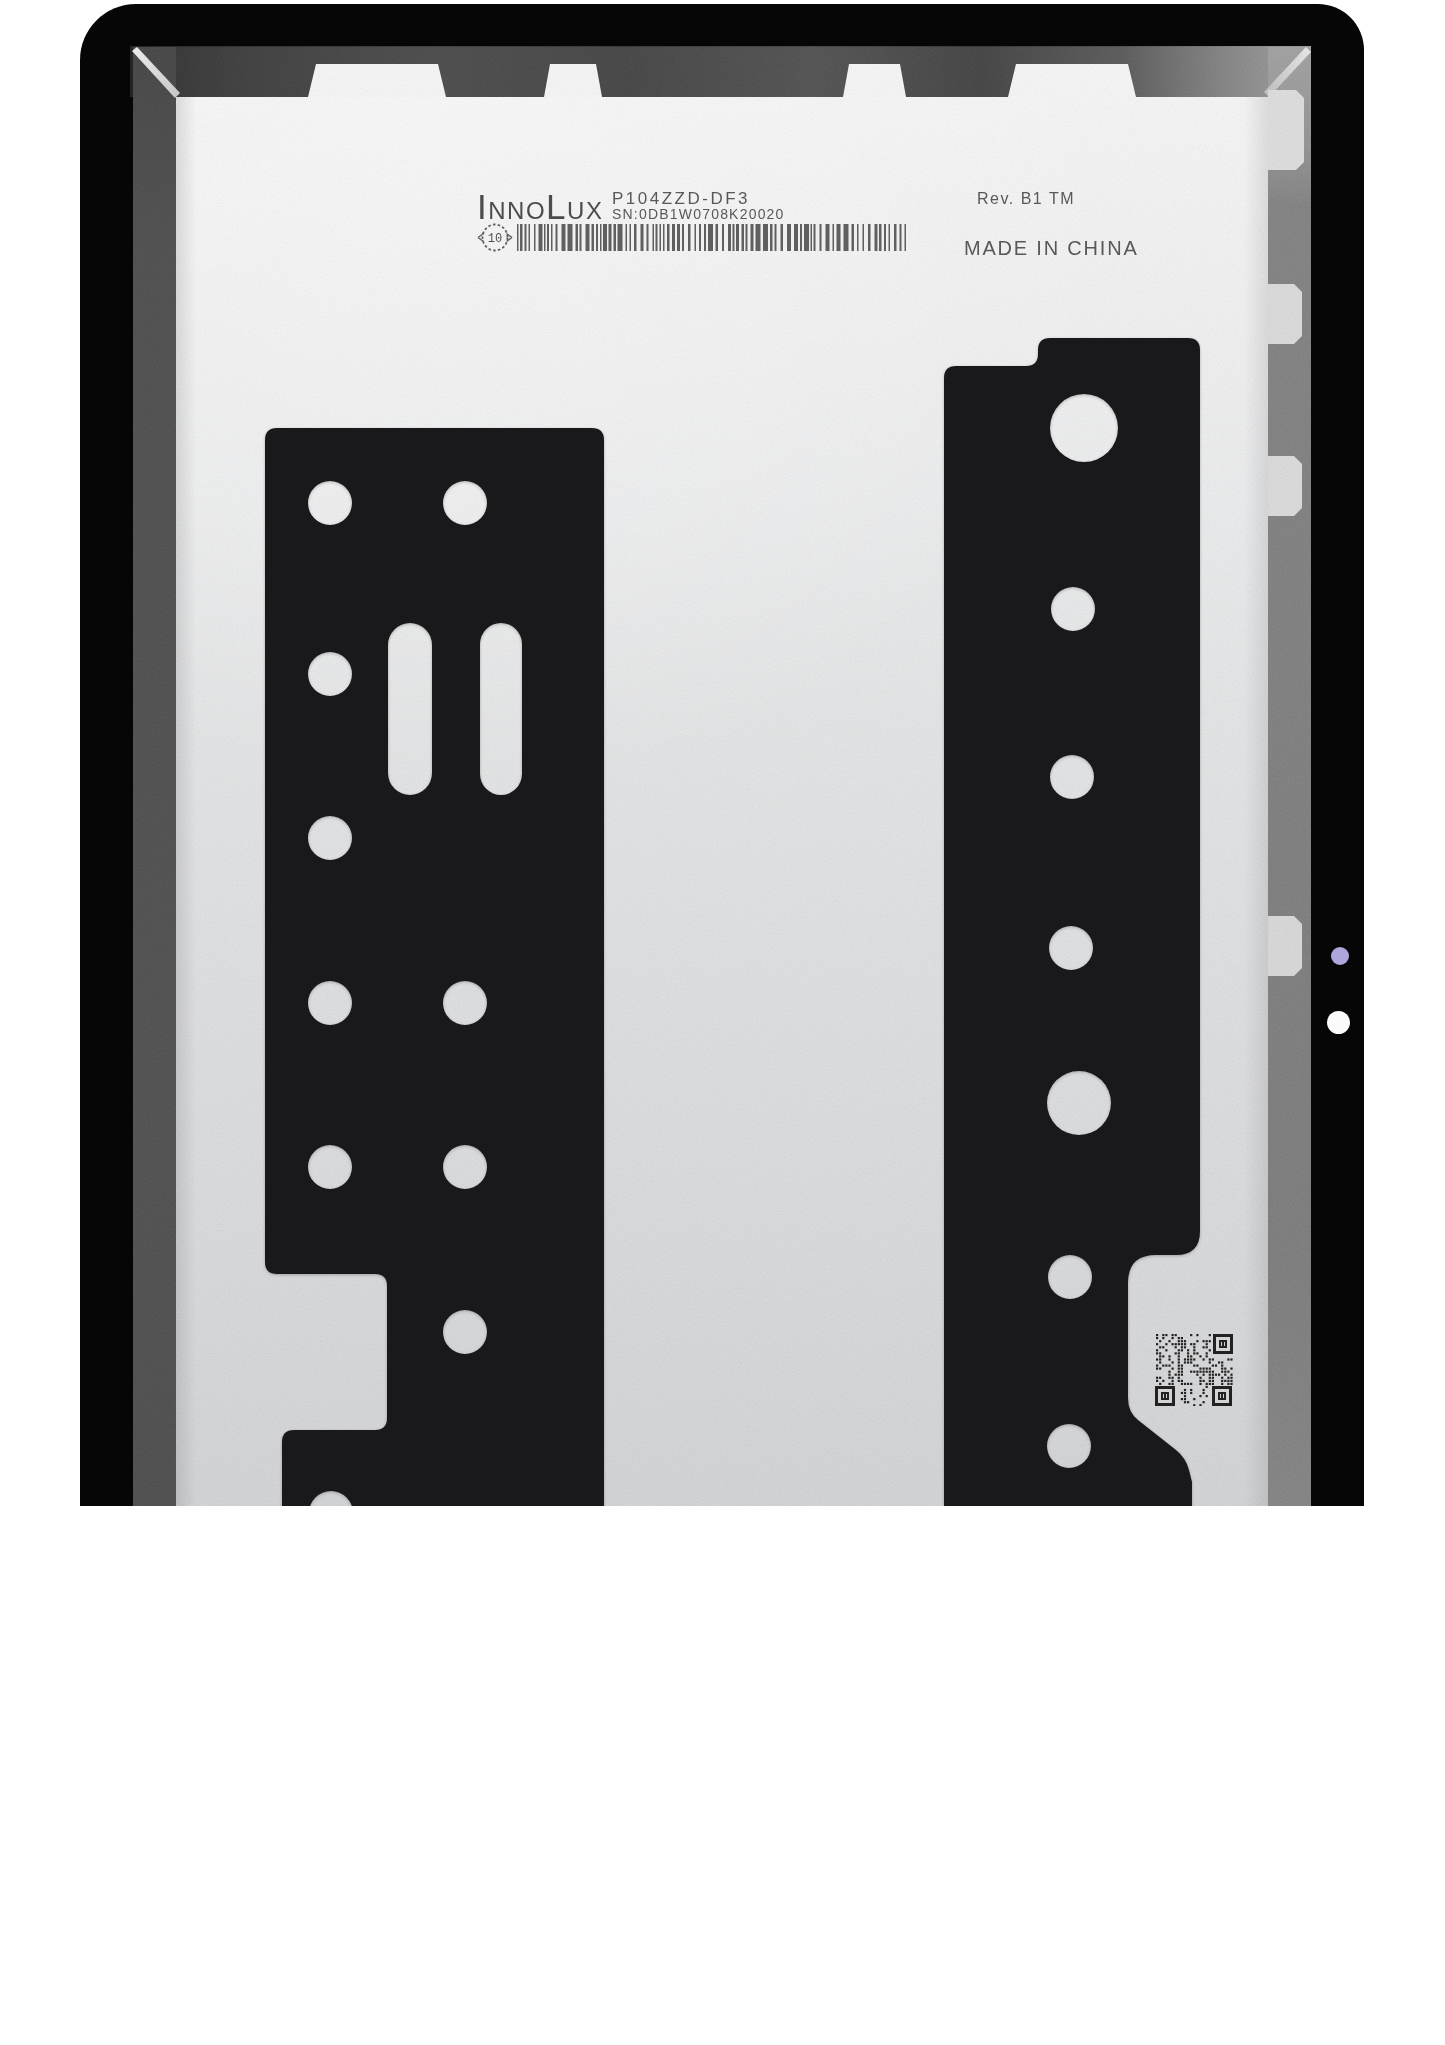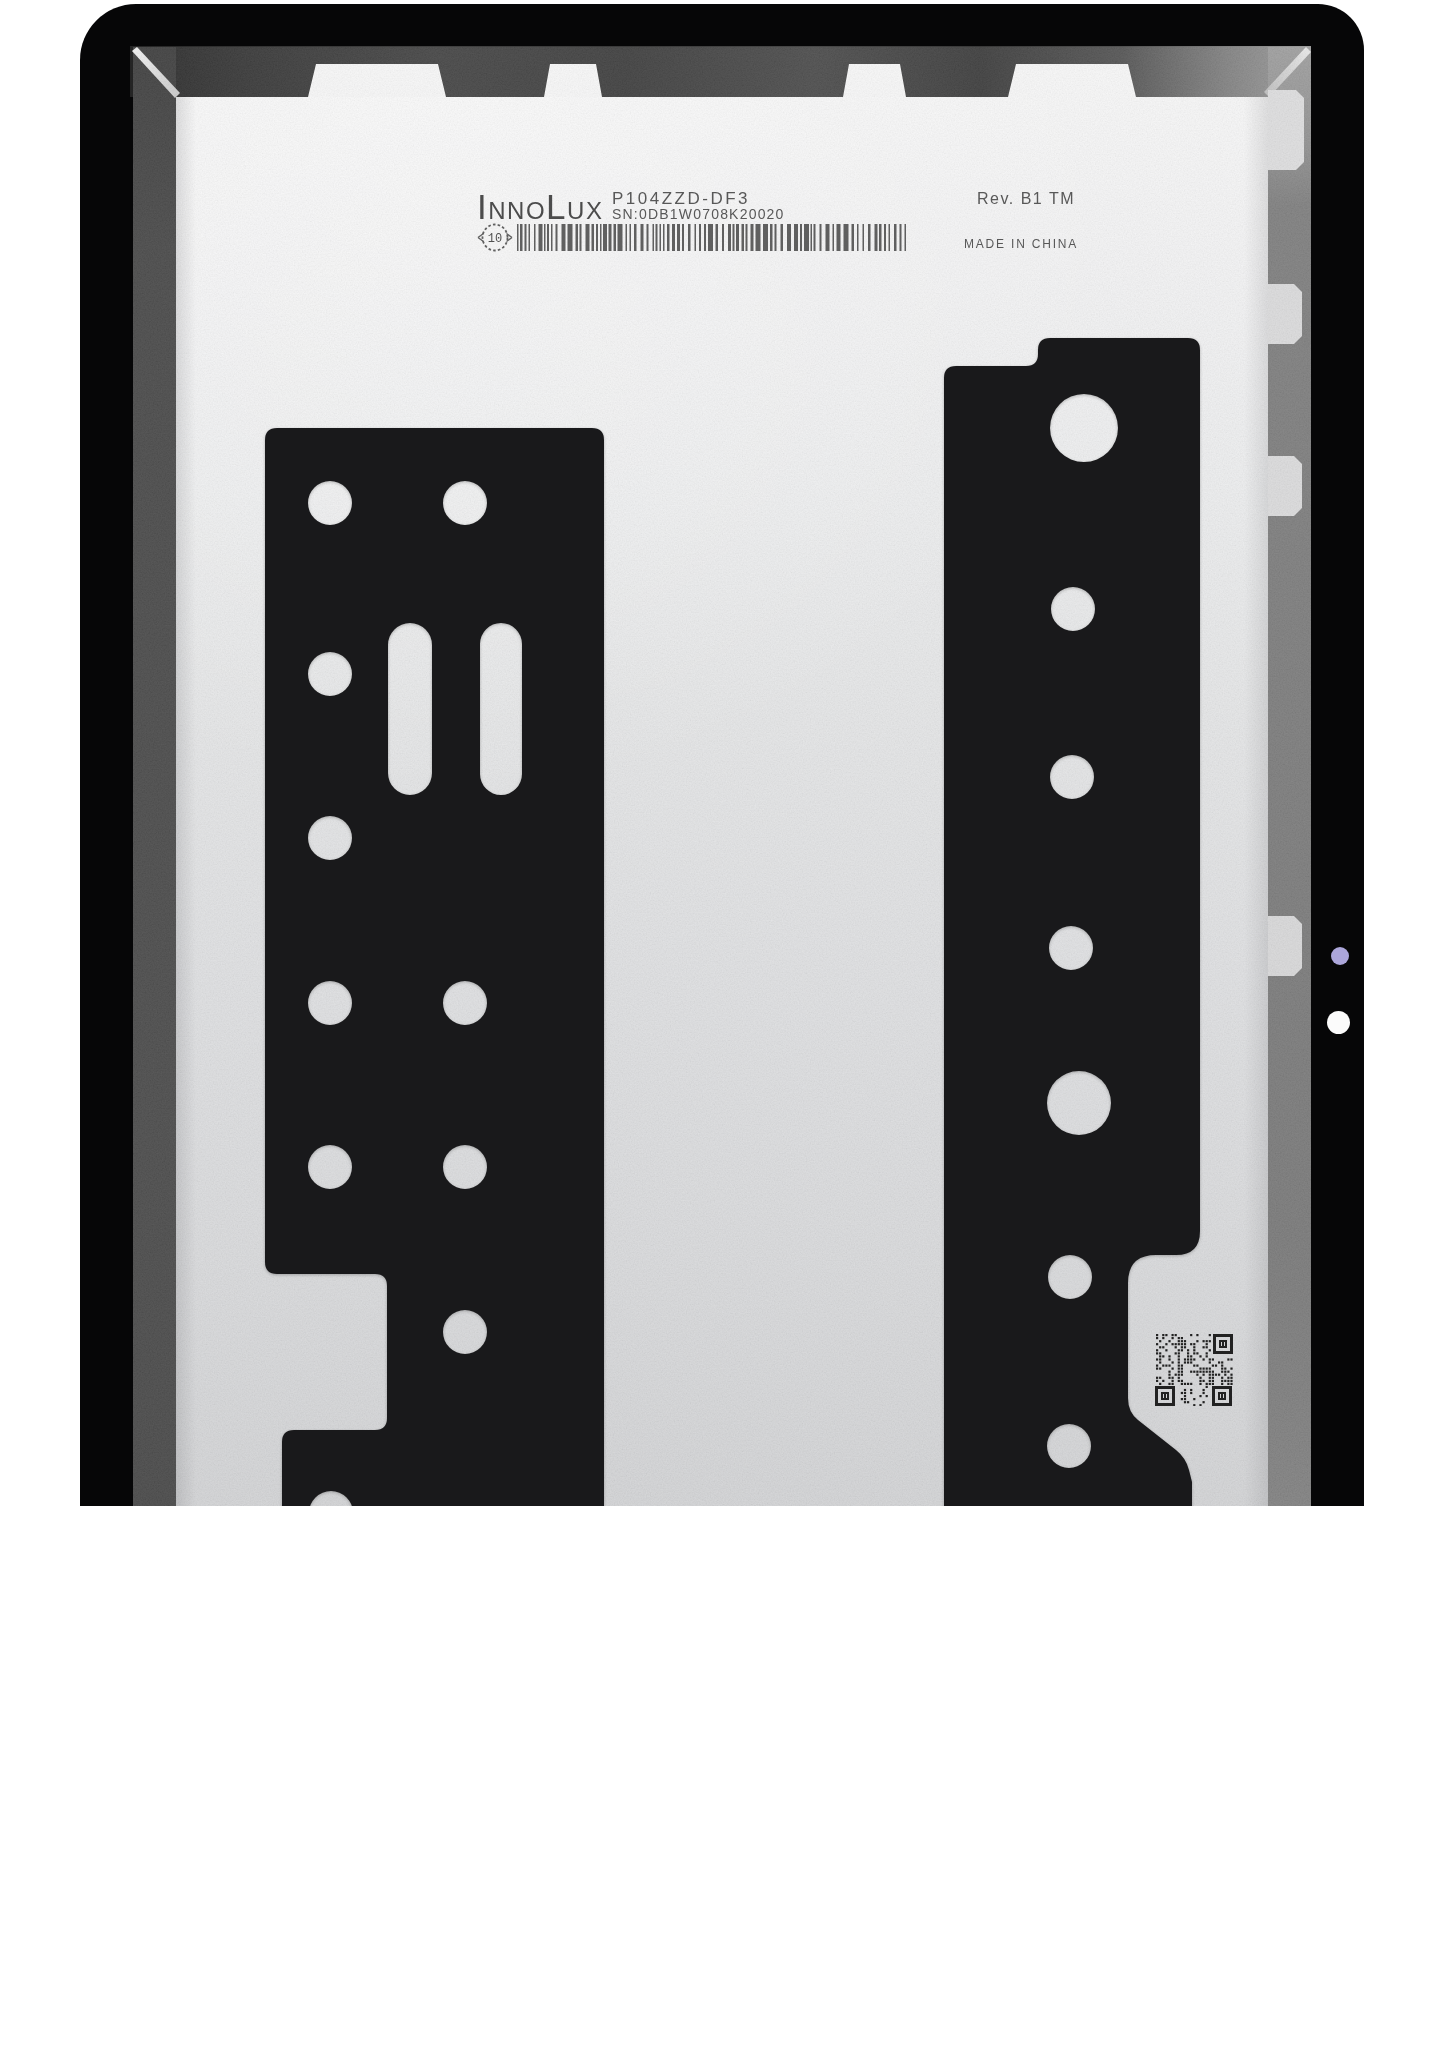--- a/index.html
+++ b/index.html
@@ -195,21 +195,21 @@
       <rect x="362.0" y="0" width="2.5" height="27"></rect>
       <rect x="367.0" y="0" width="2" height="27"></rect>
       <rect x="371.5" y="0" width="1.5" height="27"></rect>
       <rect x="377.0" y="0" width="2.5" height="27"></rect>
       <rect x="382.5" y="0" width="2" height="27"></rect>
       <rect x="387.5" y="0" width="1.5" height="27"></rect>
     </svg>
 
 <div class="abs mono" style="left:977px;top:190px;font-size:16px;letter-spacing:1.5px;">Rev. B1  TM</div>
 
-<div class="abs mono" style="left:964px;top:237px;font-size:12px;letter-spacing:1.8px;">MADE IN CHINA</div>
+<div class="abs mono" style="left:964px;top:237px;font-size:20px;letter-spacing:1.8px;">MADE IN CHINA</div>
 
 <svg width="78" height="73" style="position:absolute;left:1155px;top:1333px" fill="#222">
       <path d="M58,1 h20 v20 h-20 z M61,4 v14 h14 v-14 z" fill-rule="evenodd"></path>
       <rect x="64" y="7" width="8" height="2"></rect>
       <rect x="64" y="7" width="2" height="8"></rect>
       <rect x="70" y="7" width="2" height="8"></rect>
       <rect x="64" y="13" width="8" height="2"></rect>
       <rect x="67" y="7" width="2" height="8"></rect>
       <path d="M0,53 h20 v20 h-20 z M3,56 v14 h14 v-14 z" fill-rule="evenodd"></path>
       <rect x="6" y="59" width="8" height="2"></rect>

